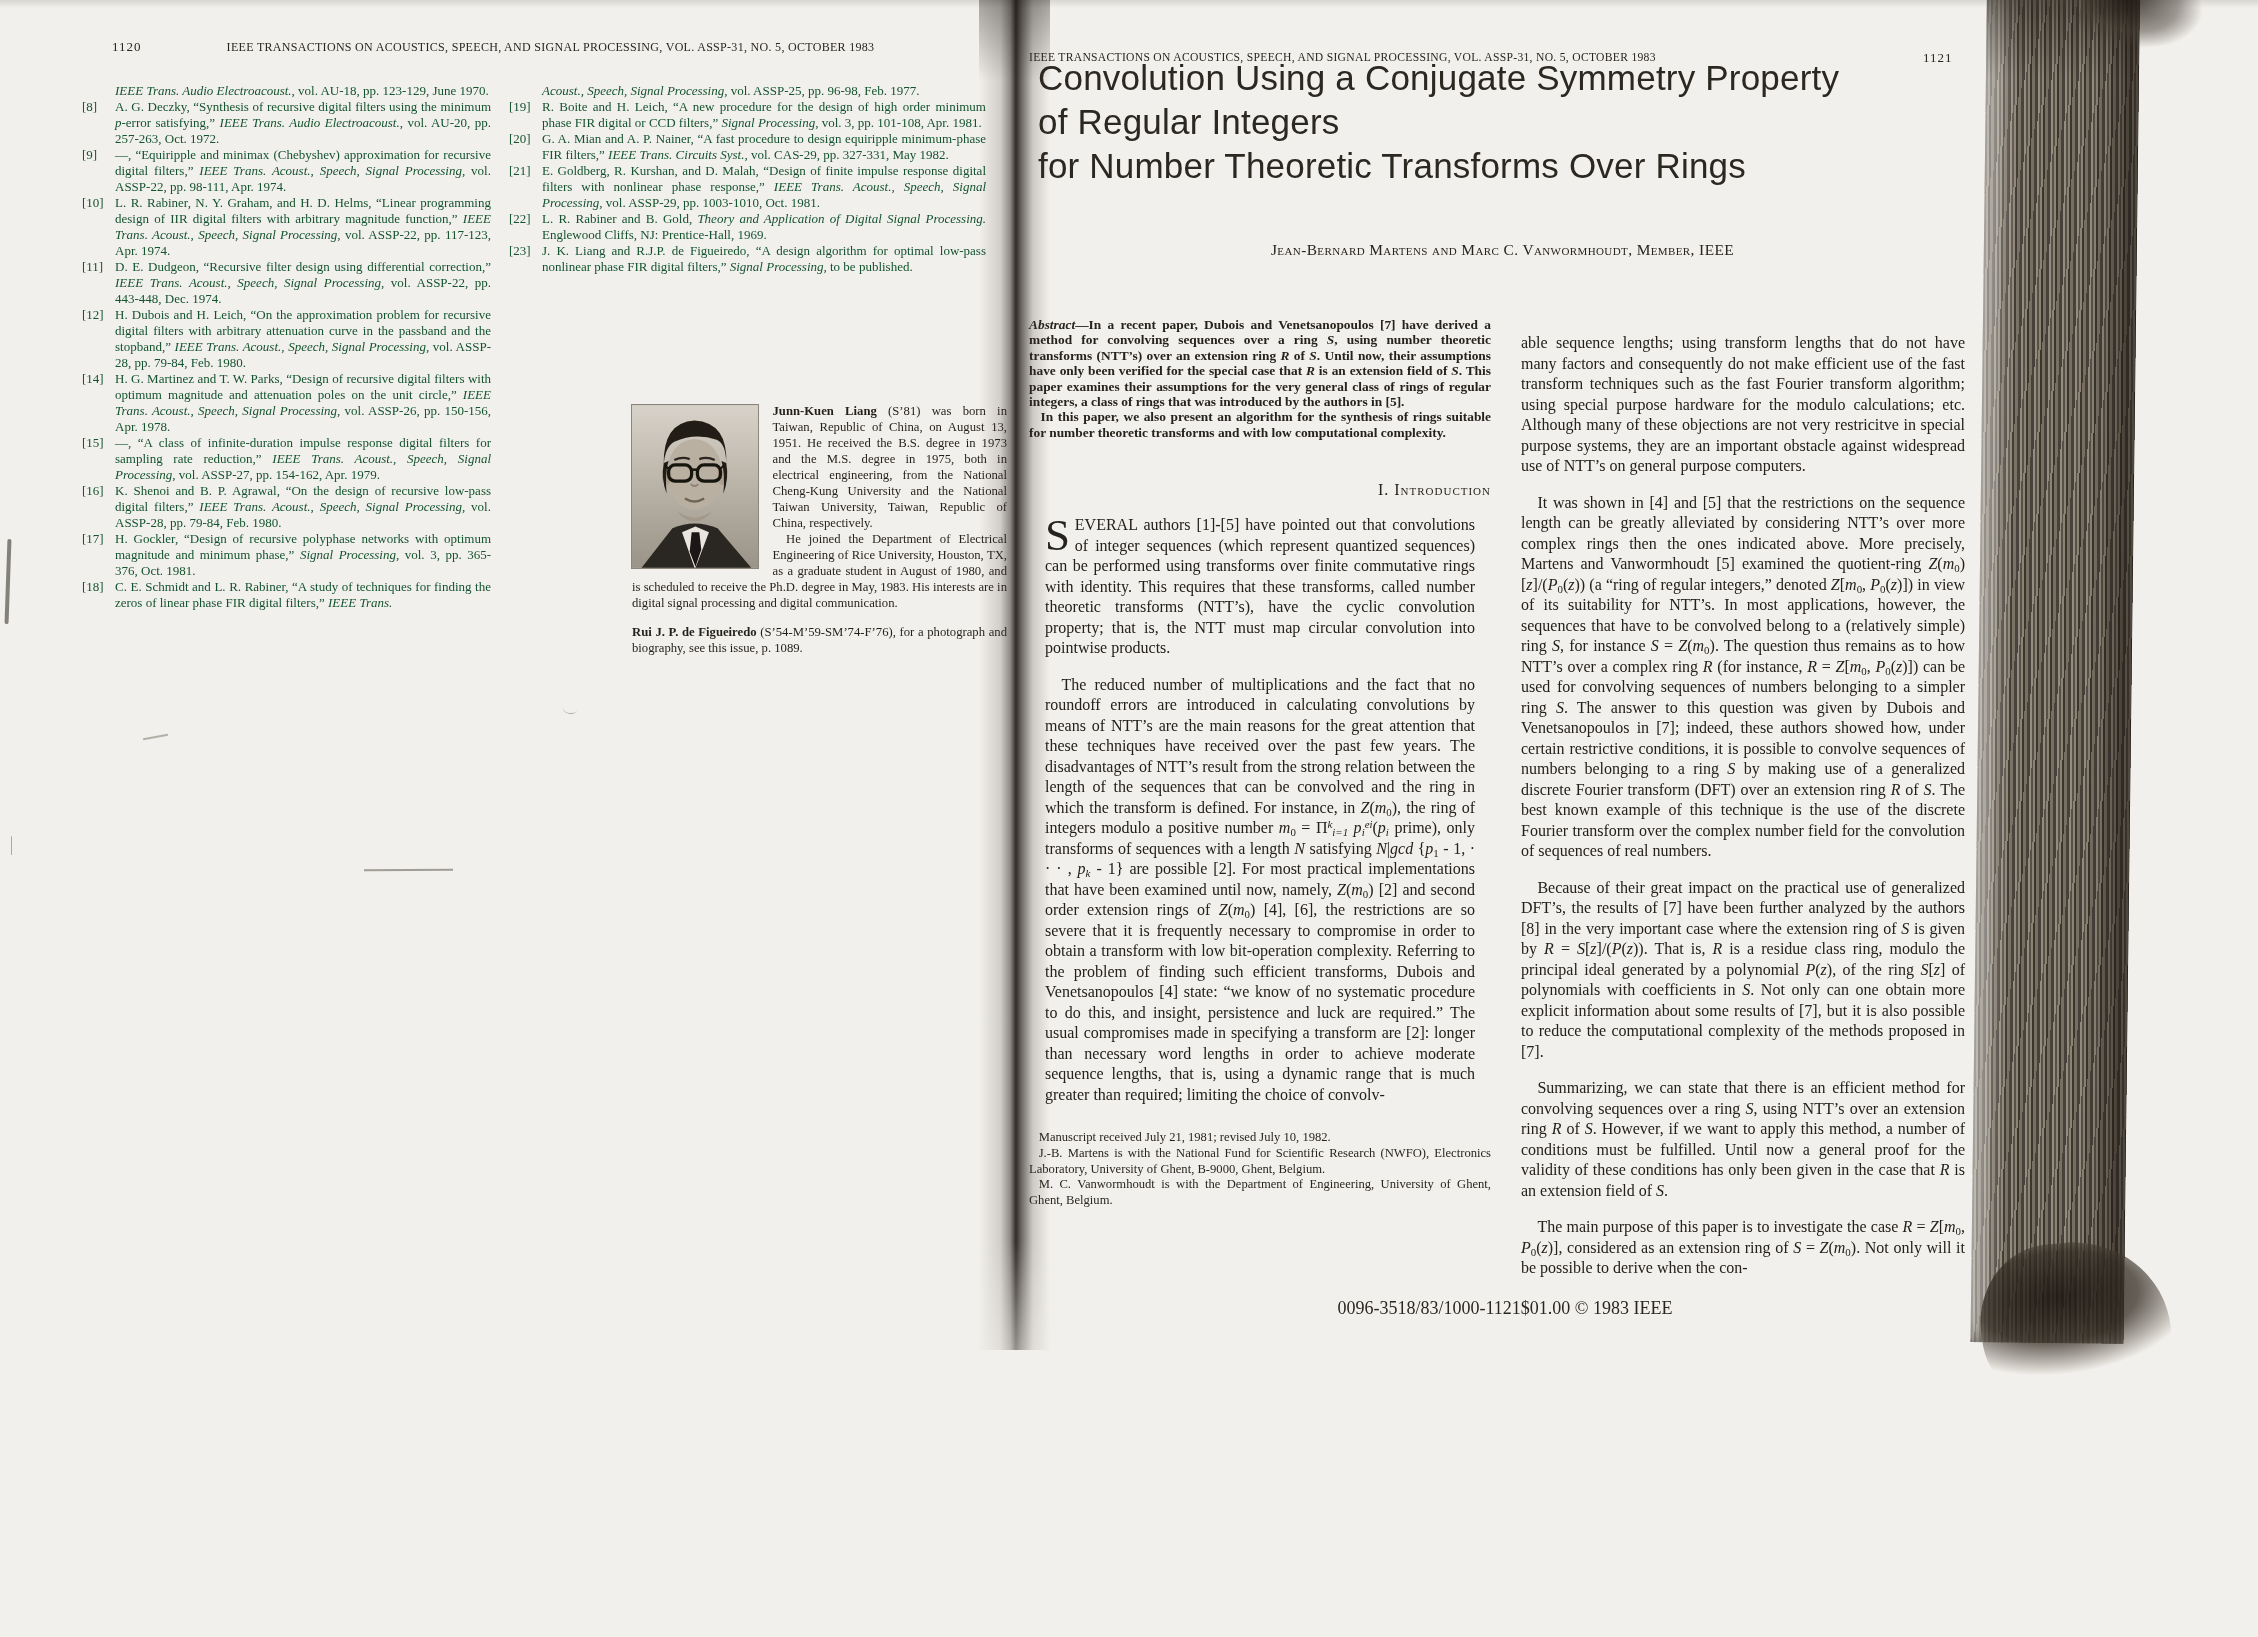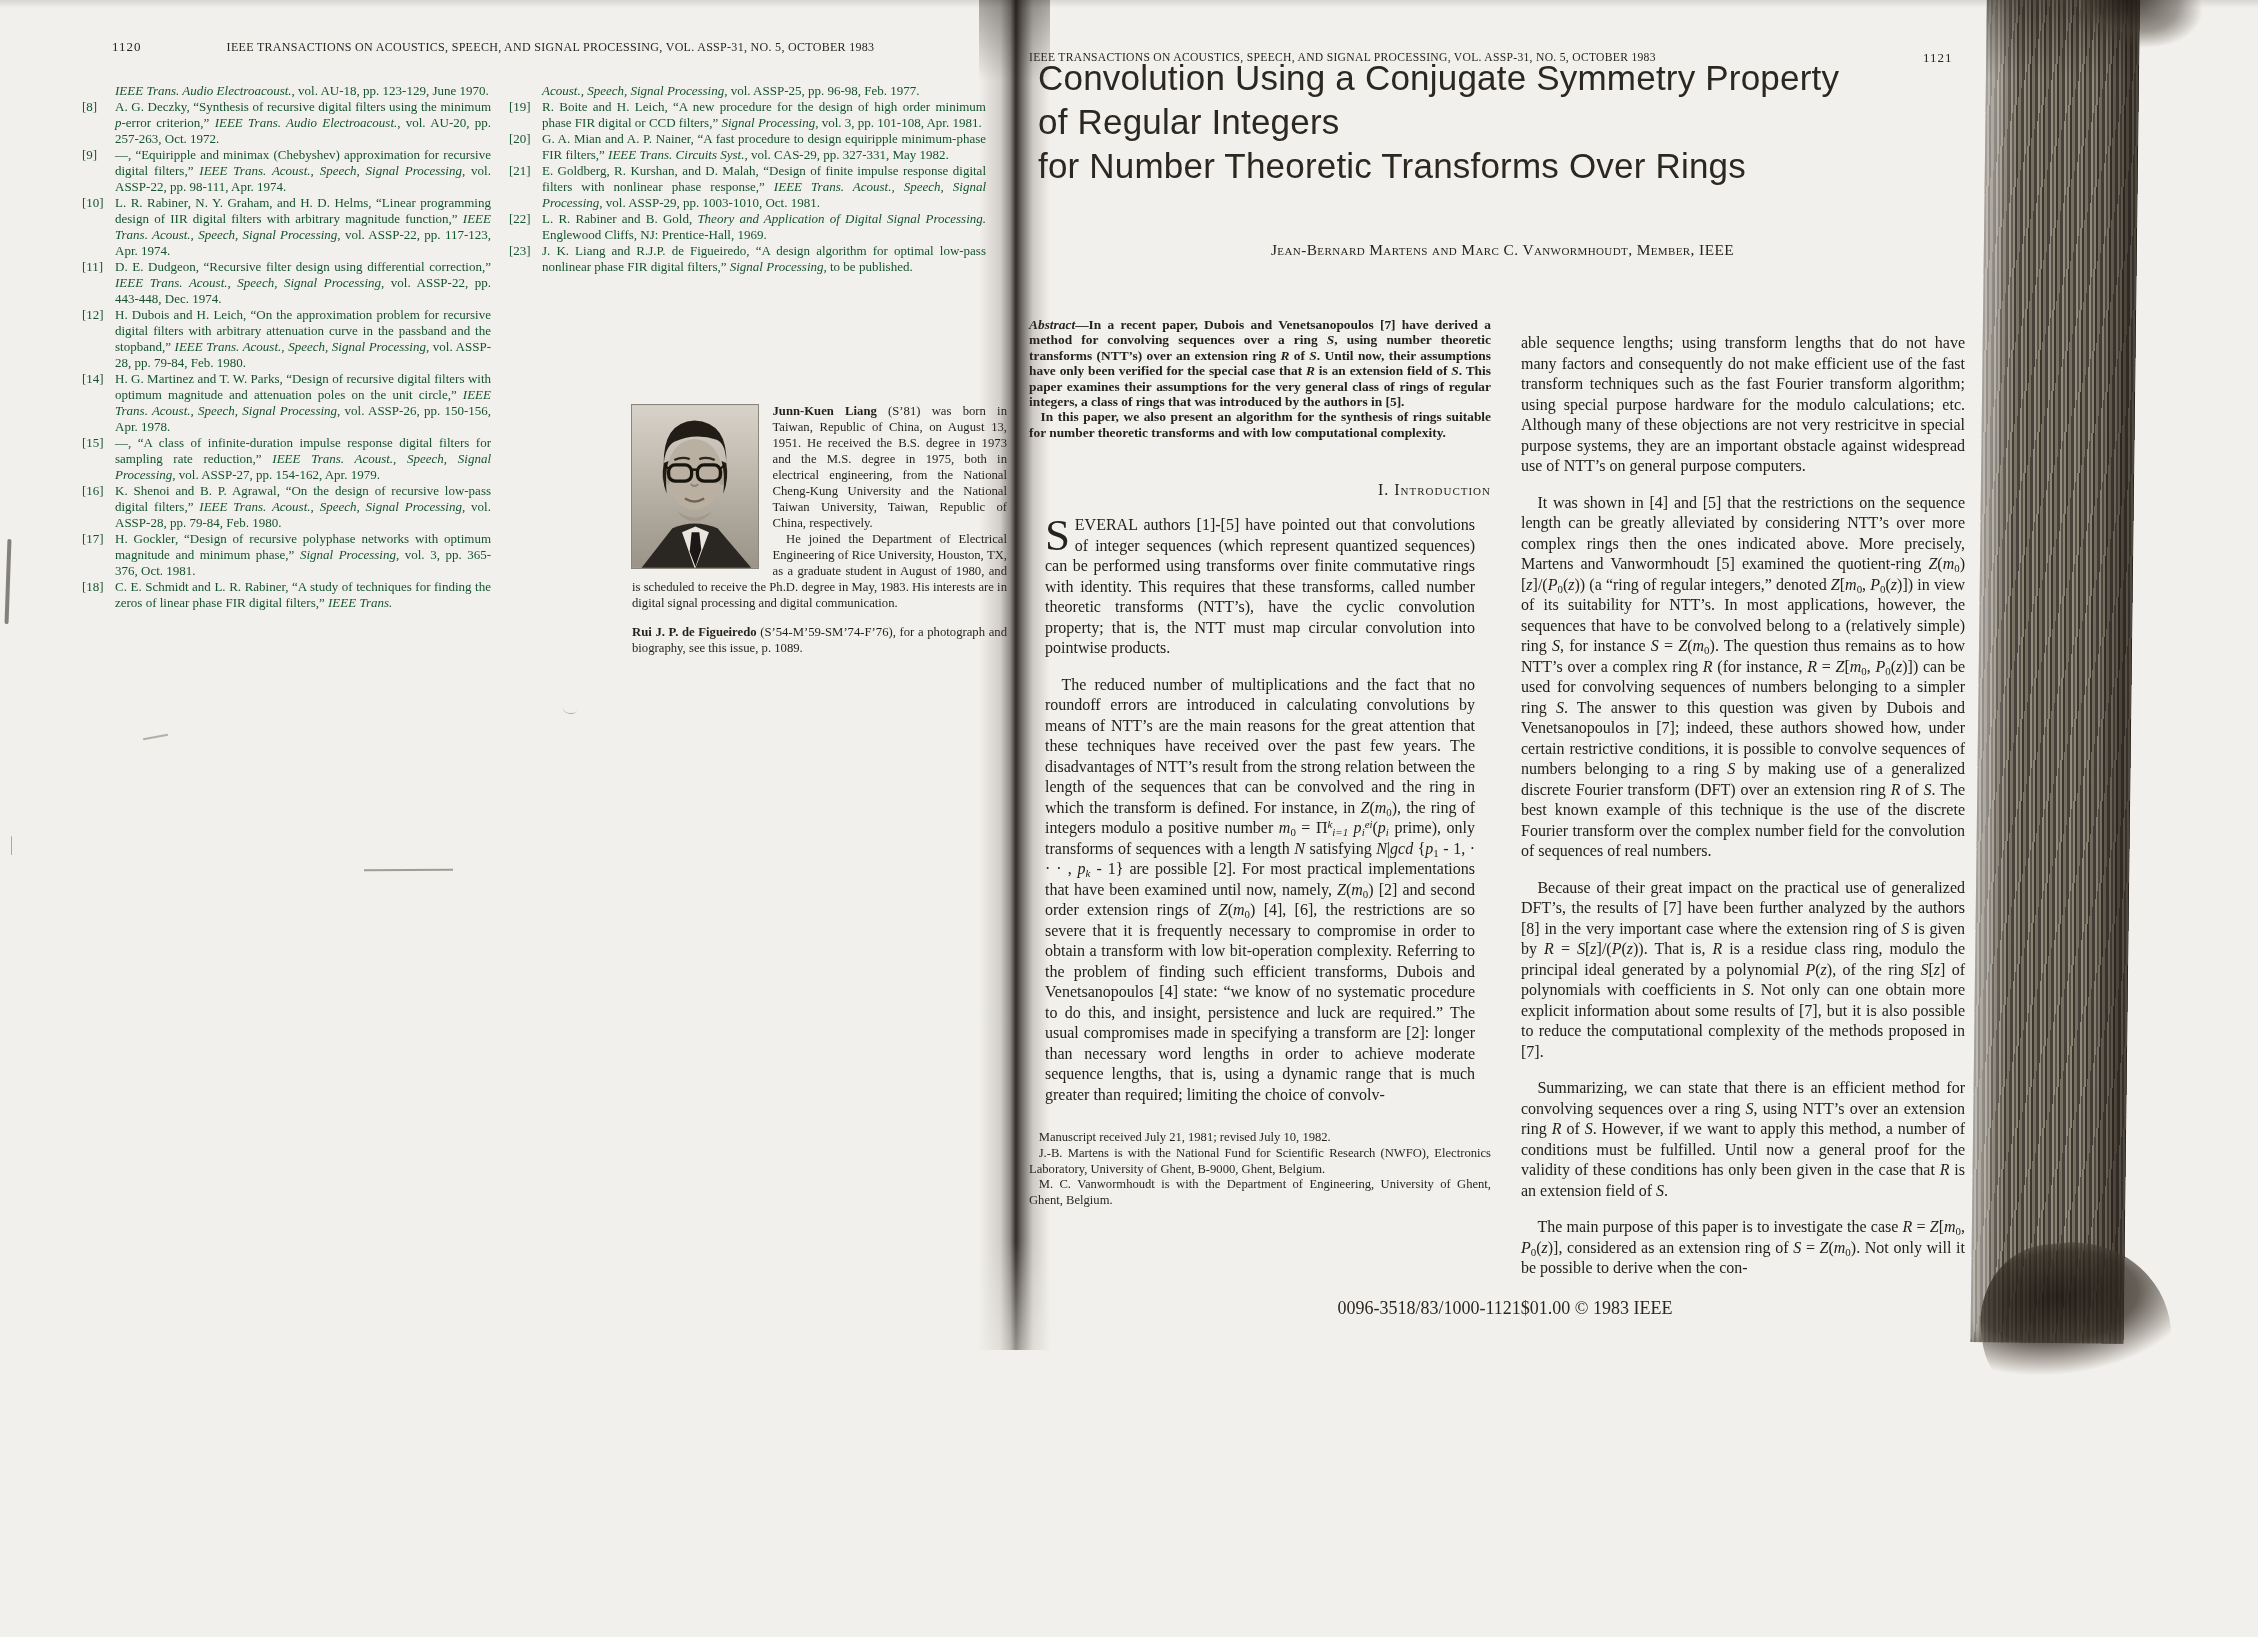--- a/index.html
+++ b/index.html
@@ -97,21 +97,21 @@
 </style>
 </head>
 <body>
 
 <div>
   <div id="lp-pagenum" class="pagenum">1120</div>
   <div id="lp-head" class="runhead">IEEE TRANSACTIONS ON ACOUSTICS, SPEECH, AND SIGNAL PROCESSING, VOL. ASSP-31, NO. 5, OCTOBER 1983</div>
 
   <div id="lp-col1" class="refcol">
     <div class="hang"><span class="i">IEEE Trans. Audio Electroacoust.</span><span>, vol. AU-18, pp. 123-129, June 1970.</span></div>
-    <div class="ref"><span class="lbl">[8]</span><span><span>A. G. Deczky, “Synthesis of recursive digital filters using the minimum </span><span class="i">p</span><span>-error criterion,” </span><span class="i">IEEE Trans. Audio Electroacoust.</span><span>, vol. AU-20, pp. 257-263, Oct. 1972.</span></span></div>
+    <div class="ref"><span class="lbl">[8]</span><span><span>A. G. Deczky, “Synthesis of recursive digital filters using the minimum </span><span class="i">p</span><span>-error satisfying,” </span><span class="i">IEEE Trans. Audio Electroacoust.</span><span>, vol. AU-20, pp. 257-263, Oct. 1972.</span></span></div>
     <div class="ref"><span class="lbl">[9]</span><span><span>—, “Equiripple and minimax (Chebyshev) approximation for recursive digital filters,” </span><span class="i">IEEE Trans. Acoust., Speech, Signal Processing</span><span>, vol. ASSP-22, pp. 98-111, Apr. 1974.</span></span></div>
     <div class="ref"><span class="lbl">[10]</span><span><span>L. R. Rabiner, N. Y. Graham, and H. D. Helms, “Linear programming design of IIR digital filters with arbitrary magnitude function,” </span><span class="i">IEEE Trans. Acoust., Speech, Signal Processing</span><span>, vol. ASSP-22, pp. 117-123, Apr. 1974.</span></span></div>
     <div class="ref"><span class="lbl">[11]</span><span><span>D. E. Dudgeon, “Recursive filter design using differential correction,” </span><span class="i">IEEE Trans. Acoust., Speech, Signal Processing</span><span>, vol. ASSP-22, pp. 443-448, Dec. 1974.</span></span></div>
     <div class="ref"><span class="lbl">[12]</span><span><span>H. Dubois and H. Leich, “On the approximation problem for recursive digital filters with arbitrary attenuation curve in the passband and the stopband,” </span><span class="i">IEEE Trans. Acoust., Speech, Signal Processing</span><span>, vol. ASSP-28, pp. 79-84, Feb. 1980.</span></span></div>
     <div class="ref"><span class="lbl">[14]</span><span><span>H. G. Martinez and T. W. Parks, “Design of recursive digital filters with optimum magnitude and attenuation poles on the unit circle,” </span><span class="i">IEEE Trans. Acoust., Speech, Signal Processing</span><span>, vol. ASSP-26, pp. 150-156, Apr. 1978.</span></span></div>
     <div class="ref"><span class="lbl">[15]</span><span><span>—, “A class of infinite-duration impulse response digital filters for sampling rate reduction,” </span><span class="i">IEEE Trans. Acoust., Speech, Signal Processing</span><span>, vol. ASSP-27, pp. 154-162, Apr. 1979.</span></span></div>
     <div class="ref"><span class="lbl">[16]</span><span><span>K. Shenoi and B. P. Agrawal, “On the design of recursive low-pass digital filters,” </span><span class="i">IEEE Trans. Acoust., Speech, Signal Processing</span><span>, vol. ASSP-28, pp. 79-84, Feb. 1980.</span></span></div>
     <div class="ref"><span class="lbl">[17]</span><span><span>H. Gockler, “Design of recursive polyphase networks with optimum magnitude and minimum phase,” </span><span class="i">Signal Processing</span><span>, vol. 3, pp. 365-376, Oct. 1981.</span></span></div>
     <div class="ref"><span class="lbl">[18]</span><span><span>C. E. Schmidt and L. R. Rabiner, “A study of techniques for finding the zeros of linear phase FIR digital filters,” </span><span class="i">IEEE Trans.</span></span></div>
   </div>

